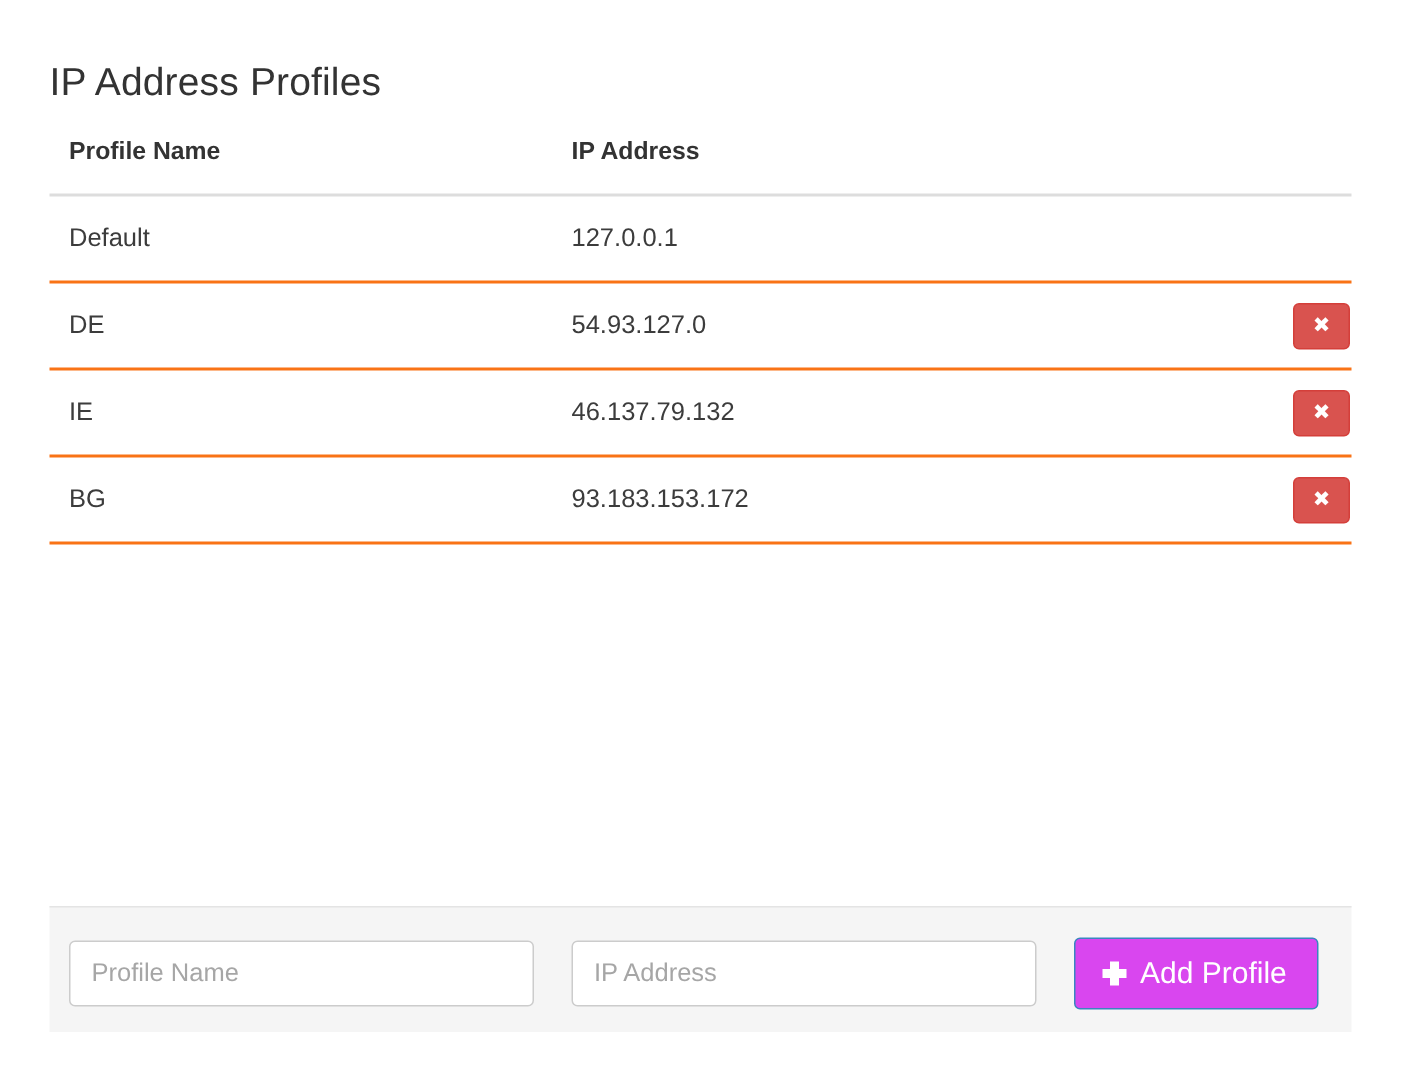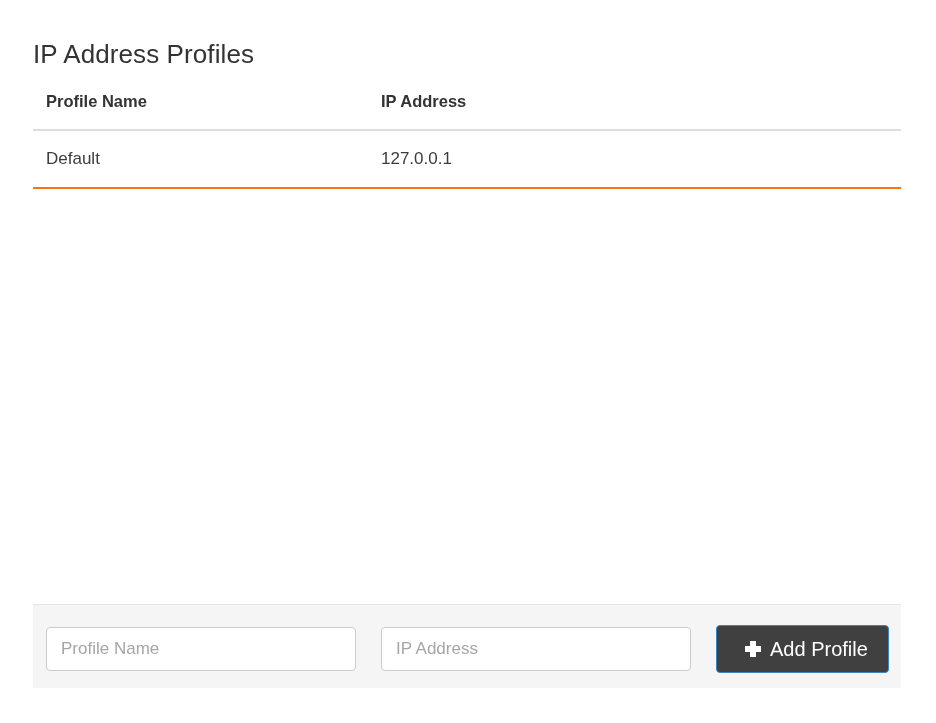--- a/index.html
+++ b/index.html
@@ -141,27 +141,27 @@
   .field::placeholder {
     color: #a6a6a6;
     opacity: 1;
   }
 
   .field-profile-name { width: 310px; margin-right: 25px; }
   .field-ip-address   { width: 310px; margin-right: 25px; }
 
   .btn-add {
     height: 48px;
-    background: #404040;
+    background: #d946ef;
     border: 1px solid #3a85c0;
     border-radius: 4px;
     color: #ffffff;
     font-size: 20px;
     font-family: "Liberation Sans", sans-serif;
-    padding: 0 20px 0 28px;
+    padding: 0 20px 0 18px;
     display: inline-flex;
     align-items: center;
     gap: 9px;
     cursor: pointer;
     box-sizing: border-box;
     white-space: nowrap;
     justify-content: center;
   }
 
   .plus-icon {
@@ -206,20 +206,35 @@
           <th>IP Address</th>
           <th></th>
         </tr>
       </thead>
       <tbody id="profiles-body">
           <tr>
             <td class="cell-name">Default</td>
             <td class="cell-ip">127.0.0.1</td>
             <td class="cell-action"></td>
           </tr>
+          <tr>
+            <td class="cell-name">DE</td>
+            <td class="cell-ip">54.93.127.0</td>
+            <td class="cell-action"><button type="button" class="btn-delete"><span>✖</span></button></td>
+          </tr>
+          <tr>
+            <td class="cell-name">IE</td>
+            <td class="cell-ip">46.137.79.132</td>
+            <td class="cell-action"><button type="button" class="btn-delete"><span>✖</span></button></td>
+          </tr>
+          <tr>
+            <td class="cell-name">BG</td>
+            <td class="cell-ip">93.183.153.172</td>
+            <td class="cell-action"><button type="button" class="btn-delete"><span>✖</span></button></td>
+          </tr>
         </tbody>
     </table>
   </div>
 
   <div class="form-band">
     <div class="form-inner">
       <input class="field field-profile-name" type="text" placeholder="Profile Name" style="">
       <input class="field field-ip-address" type="text" placeholder="IP Address" style="">
       <button class="btn-add" type="button">
         <span class="plus-icon"></span>

